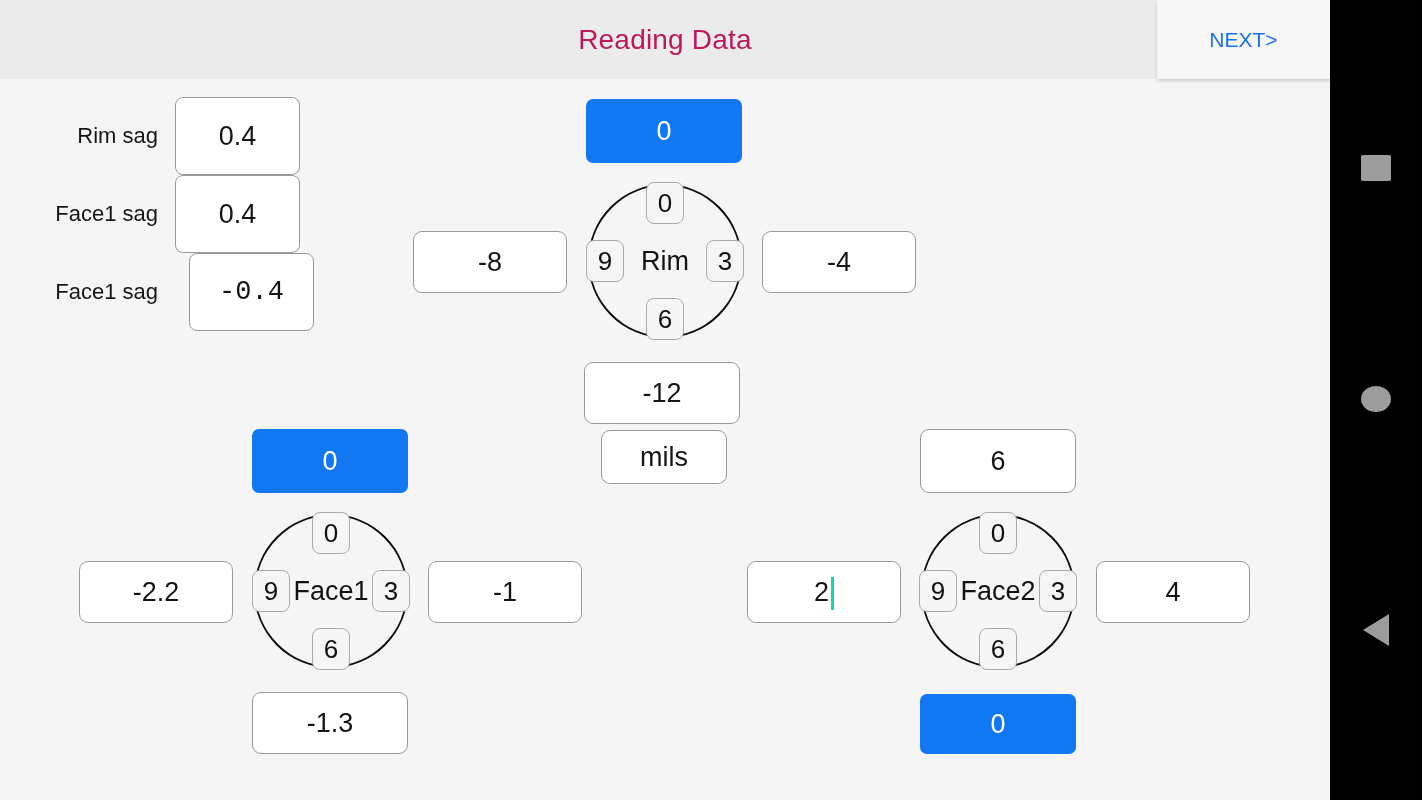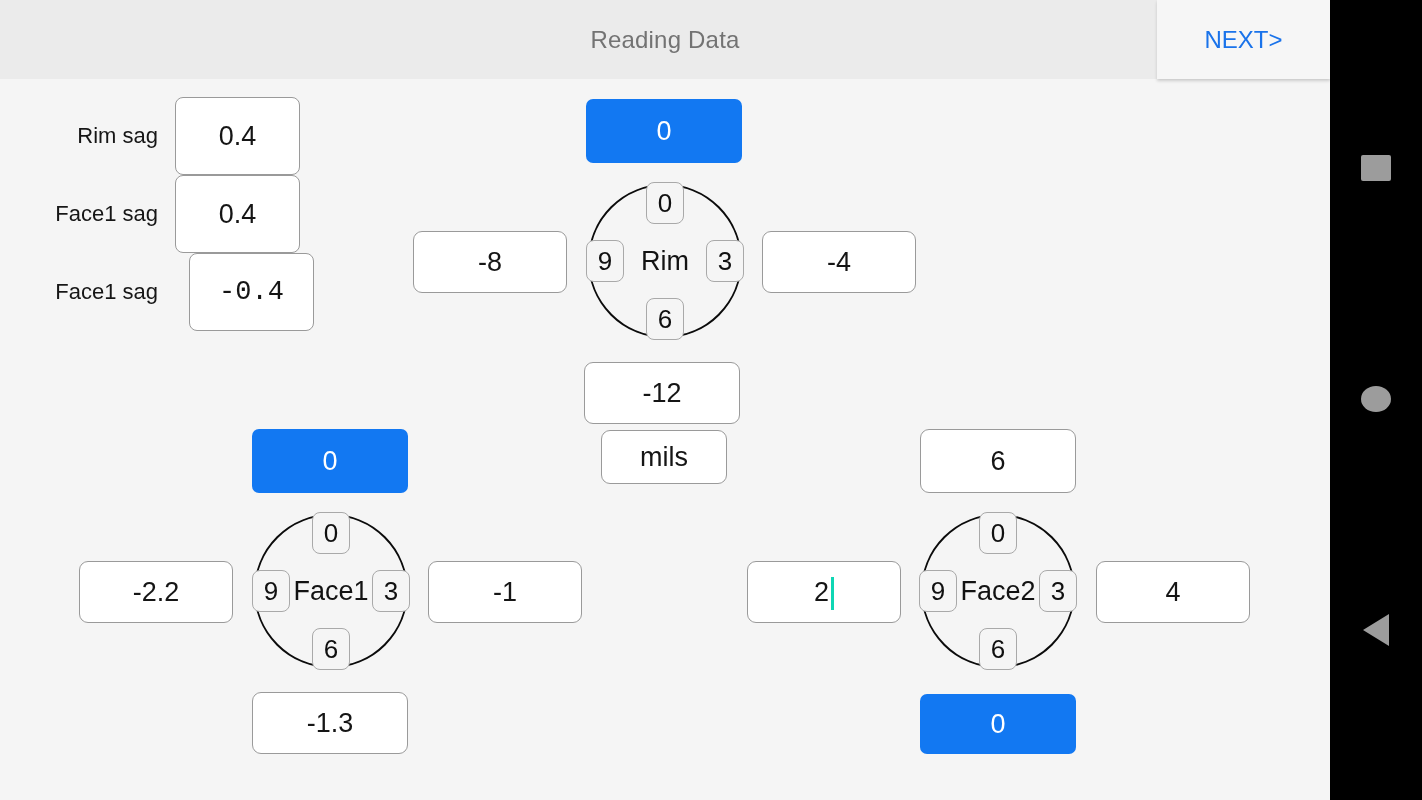--- a/index.html
+++ b/index.html
@@ -26,36 +26,36 @@
   #header {
     position: absolute; left: 0; top: 0;
     width: 1330px; height: 79px;
     background: #ebebeb;
   }
   #header-title {
     position: absolute; left: 0; top: 0;
     width: 1330px; height: 79px;
     line-height: 79px;
     text-align: center;
-    font-size: 24px;
-    color: #737373;
+    font-size: 28px;
+    color: #be185d;
     letter-spacing: .2px;
   }
   #next-panel {
     position: absolute; left: 1157px; top: 0;
     width: 173px; height: 79px;
     background: #f6f6f6;
     box-shadow: 0 2px 3px rgba(0,0,0,.16), 2px 0 3px rgba(0,0,0,.06);
   }
   #next-label {
     position: absolute; left: 0; top: 0;
     width: 173px; height: 79px;
     line-height: 79px;
     text-align: center;
-    font-size: 24px;
+    font-size: 21px;
     font-weight: 500;
     color: #1a73ea;
     cursor: pointer;
   }
 
   
   .fld {
     position: absolute;
     background: #ffffff;
     border: 1.6px solid #9a9a9a;

